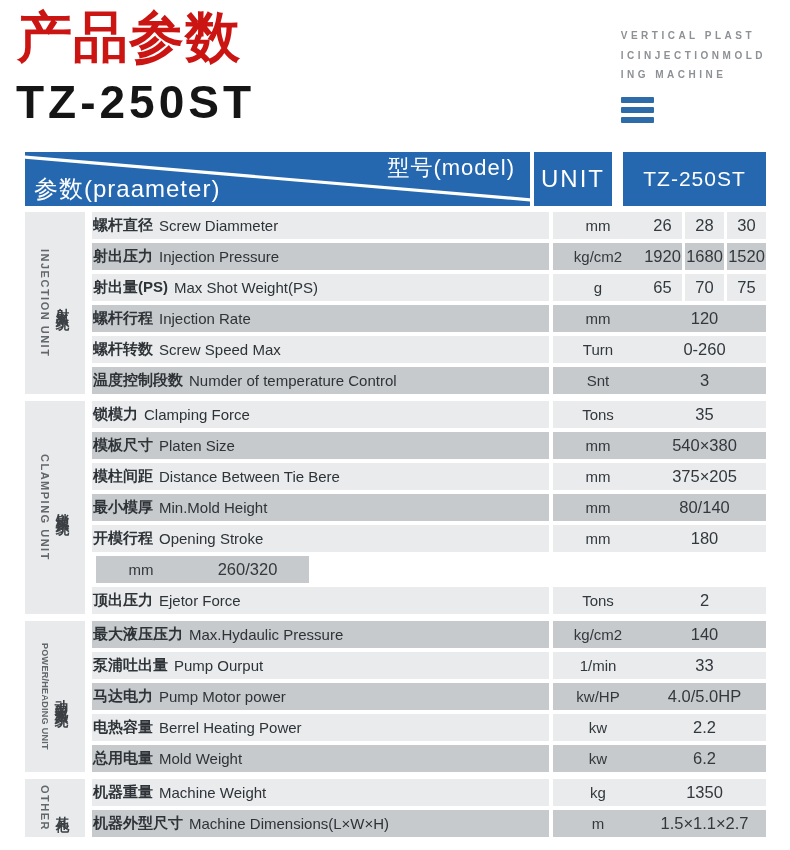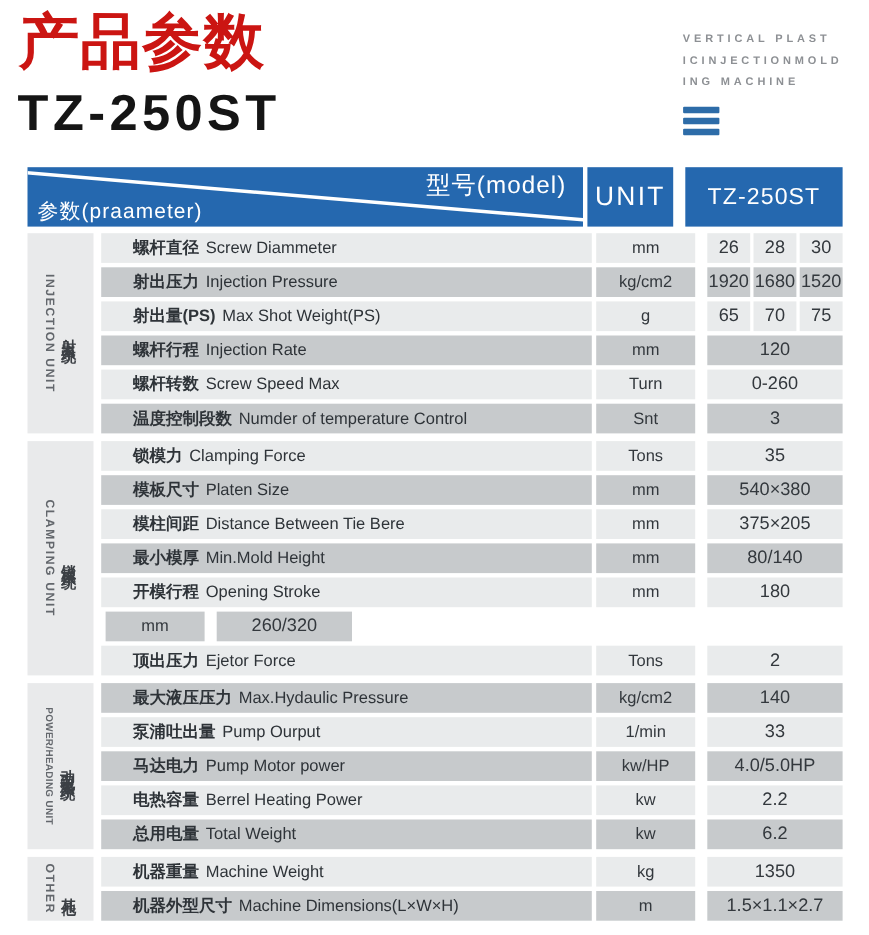--- a/index.html
+++ b/index.html
@@ -28,47 +28,47 @@
   .menu-icon .bar{height:6px;background:var(--menu-blue);margin-bottom:4px;border-radius:1px}
   .menu-icon .bar:last-child{margin-bottom:0}
 
   
   .spec-table{position:absolute;left:25px;top:152px;width:741px}
   .thead{display:flex;height:54px}
   .th{background:var(--blue);color:#fff;font-weight:400}
   .th-diag{flex:1;position:relative;overflow:hidden}
   .th-diag svg{position:absolute;left:0;top:0;width:100%;height:100%}
   .model-label{position:absolute;top:1px;right:15px;font-size:22px;letter-spacing:1px}
-  .param-label{position:absolute;bottom:1px;left:9px;font-size:19px;letter-spacing:1px}
+  .param-label{position:absolute;bottom:1px;left:9px;font-size:24px;letter-spacing:1px}
   .th-unit{width:78px;margin-left:4px;display:flex;align-items:center;justify-content:center;
     font-size:24px;letter-spacing:2px}
   .th-model{width:143px;margin-left:11px;display:flex;align-items:center;justify-content:center;
     font-size:21px;letter-spacing:1px}
 
   .tbody{margin-top:6px}
   .section{display:flex;margin-bottom:7px}
   .section:last-child{margin-bottom:0}
   .cat{width:60px;margin-right:7px;background:var(--cat-bg);
     display:flex;align-items:center;justify-content:center}
   .cat-en{writing-mode:vertical-rl;text-orientation:mixed;font-size:11px;font-weight:600;
     color:#63676c;letter-spacing:1.5px;white-space:nowrap}
   .cat-en.cond{font-size:9px;letter-spacing:.3px}
   .cat-zh{writing-mode:vertical-rl;text-orientation:upright;font-size:13.5px;font-weight:700;
     color:#3c4045;letter-spacing:3px;margin-left:2px;white-space:nowrap}
   .rows{flex:1;display:flex;flex-direction:column;gap:4px}
   .row{display:flex;height:27px}
   .row.light .cell{background:var(--row-light)}
   .row.dark .cell{background:var(--row-dark)}
   .cell{display:flex;align-items:center;justify-content:center}
-  .label{flex:1;justify-content:flex-start;padding-left:29px;font-size:15px;color:var(--ink);
+  .label{flex:1;justify-content:flex-start;padding-left:1px;font-size:15px;color:var(--ink);
     white-space:nowrap;overflow:hidden}
   .label .zh{font-weight:700;margin-right:6px}
   .label .en{font-weight:400}
   .unit{width:90px;margin-left:4px;font-size:15px;color:#33383d}
-  .value{width:123px;margin-left:11px;display:flex;gap:3px}
+  .value{width:123px;display:flex;gap:3px}
   .value .v{flex:1;font-size:16.5px;color:#33383d}
 </style>
 </head>
 <body>
 
 <div class="page">
 
   <div class="title-zh">产品参数</div>
   <div class="title-model">TZ-250ST</div>
 
@@ -286,21 +286,21 @@
                 <span class="en">Berrel Heating Power</span>
               </div>
               <div class="cell unit">kw</div>
               <div class="value">
                 <div class="cell v">2.2</div>
               </div>
             </div>
             <div class="row dark">
               <div class="cell label">
                 <span class="zh">总用电量</span>
-                <span class="en">Total Weight</span>
+                <span class="en">Mold Weight</span>
               </div>
               <div class="cell unit">kw</div>
               <div class="value">
                 <div class="cell v">6.2</div>
               </div>
             </div>
           </div>
         </div>
         <div class="section">
           <div class="cat">

